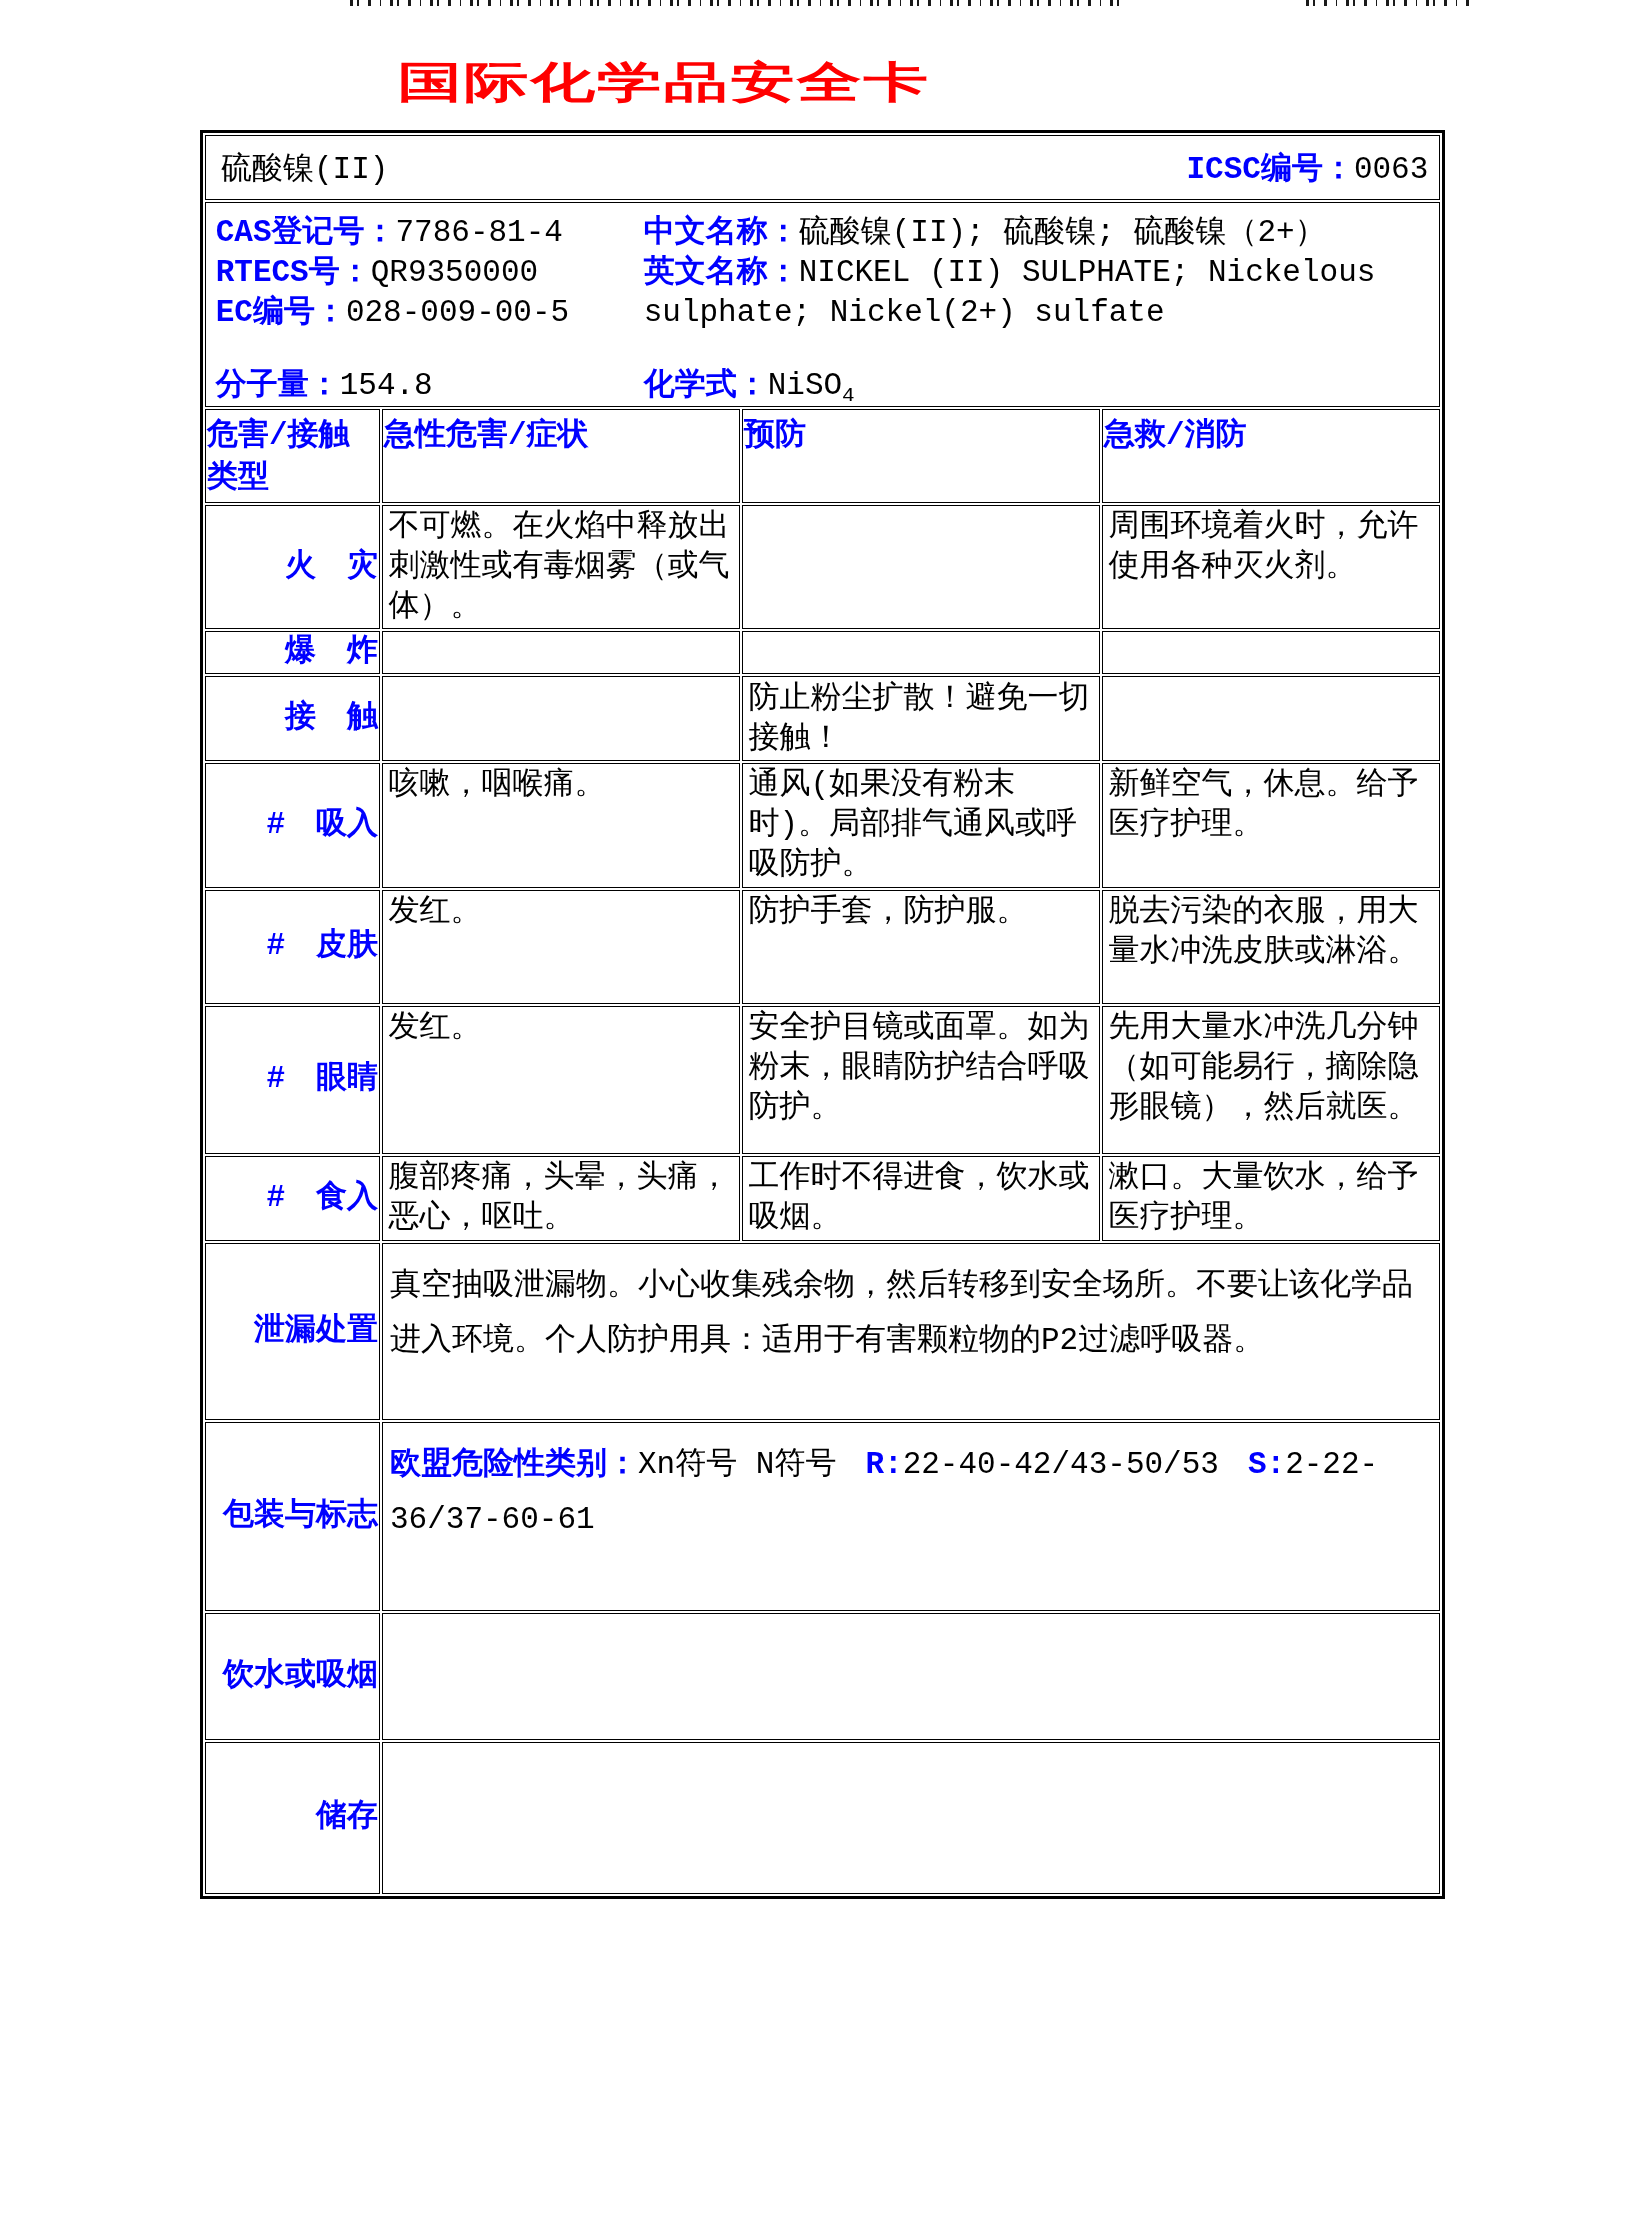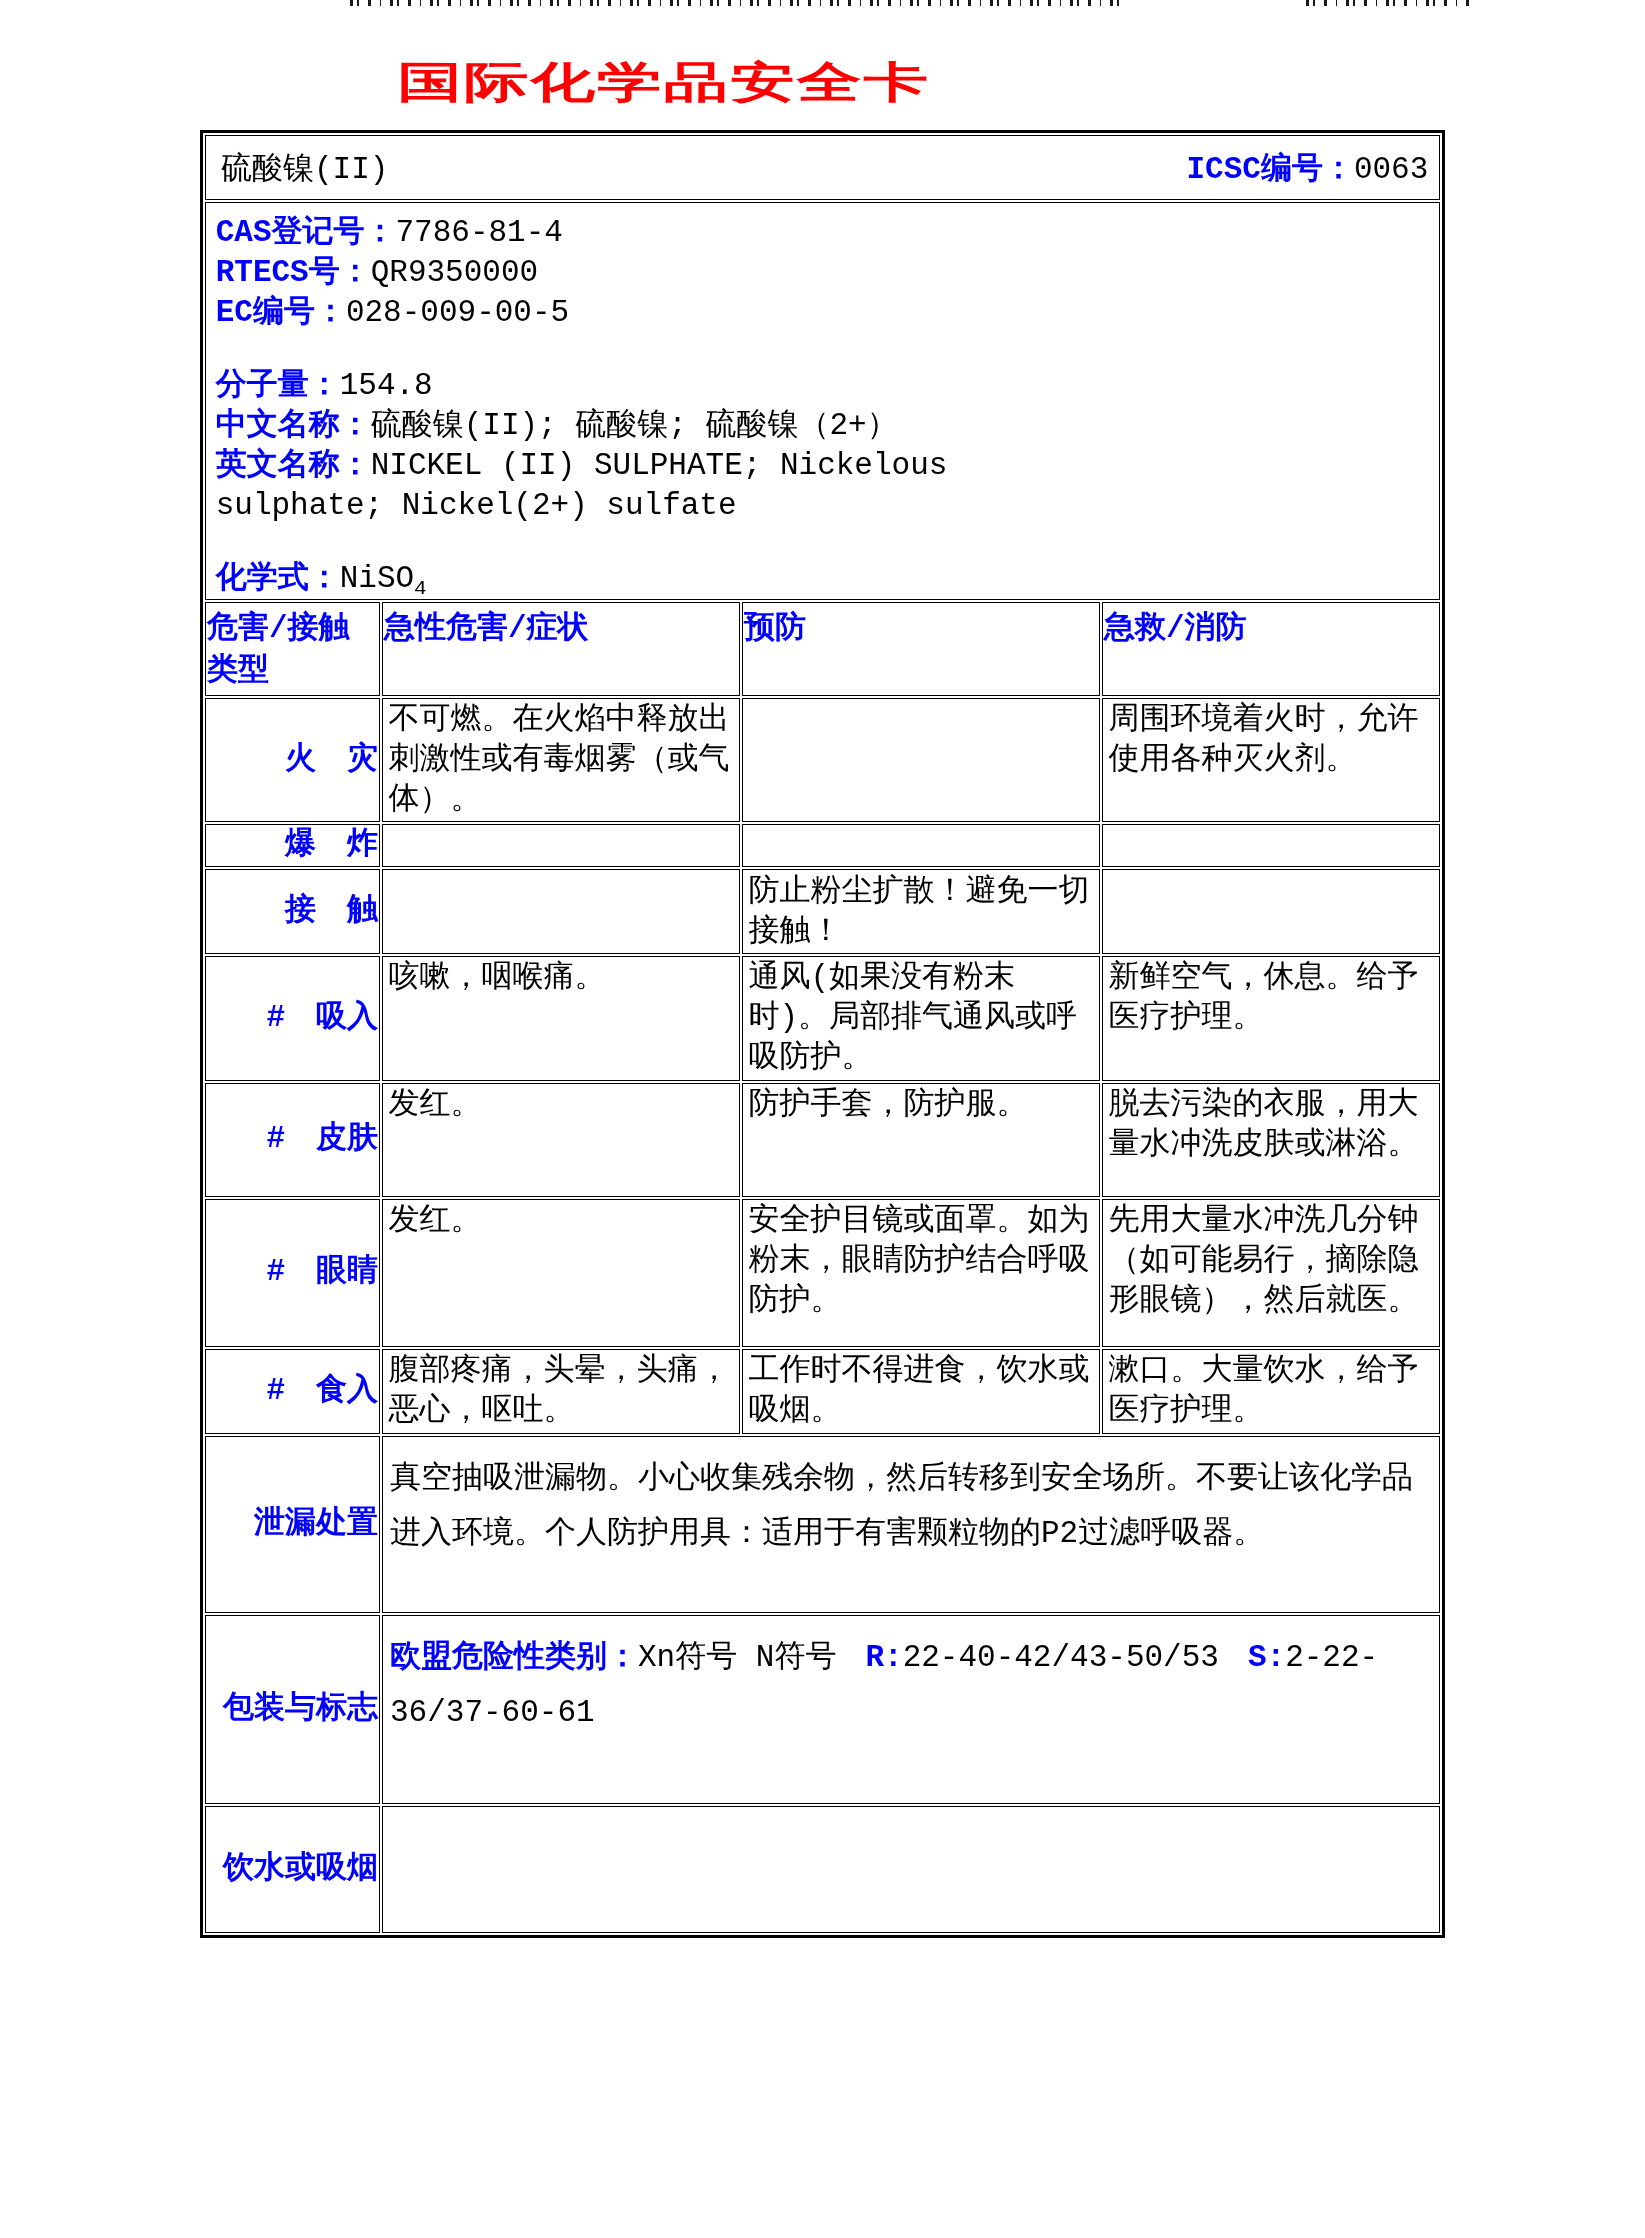--- a/index.html
+++ b/index.html
@@ -35,21 +35,21 @@
   td.lab{vertical-align:middle;text-align:right;color:#0000ff;font-weight:bold;line-height:1.25;}
   td.hd{vertical-align:top;text-align:left;color:#0000ff;font-weight:bold;
     line-height:42px;padding-top:5.5px;}
   td.ct{vertical-align:top;padding:1.4px 7px 1.4px 5.5px;line-height:40px;overflow-wrap:break-word;}
   td.wide{padding:14px 9.7px 1.4px 7px;line-height:55px;}
 
   .name-cell{vertical-align:middle;}
   .name-flex{display:flex;justify-content:space-between;align-items:center;padding:0 9.7px 0 14px;}
 
   .id-cell{padding:9.7px 0 0 9.7px;}
-  .id-flex{display:flex;flex-direction:column;}
+  .id-flex{display:flex;}
   .id-left{width:428px;flex:none;}
   .id-right{flex:1;min-width:0;}
   .line{line-height:40px;white-space:nowrap;}
   .spacer{height:33px;}
   sub{font-size:21px;line-height:0;}
 
   .pack-line{white-space:nowrap;}
   .g{margin-left:29px;}
 </style>
 </head>
@@ -176,17 +176,21 @@
           <span>36/37-60-61</span>
         </div>
       </td>
     </tr>
 
     <tr class="rh-emer">
       <td class="lab">饮水或吸烟</td>
       <td class="ct" colspan="3"></td>
     </tr>
 
+    <tr class="rh-stor">
+      <td class="lab">储存</td>
+      <td class="ct" colspan="3"></td>
+    </tr>
 
   </tbody>
     </table>
 </div>
 
 
 </body></html>

